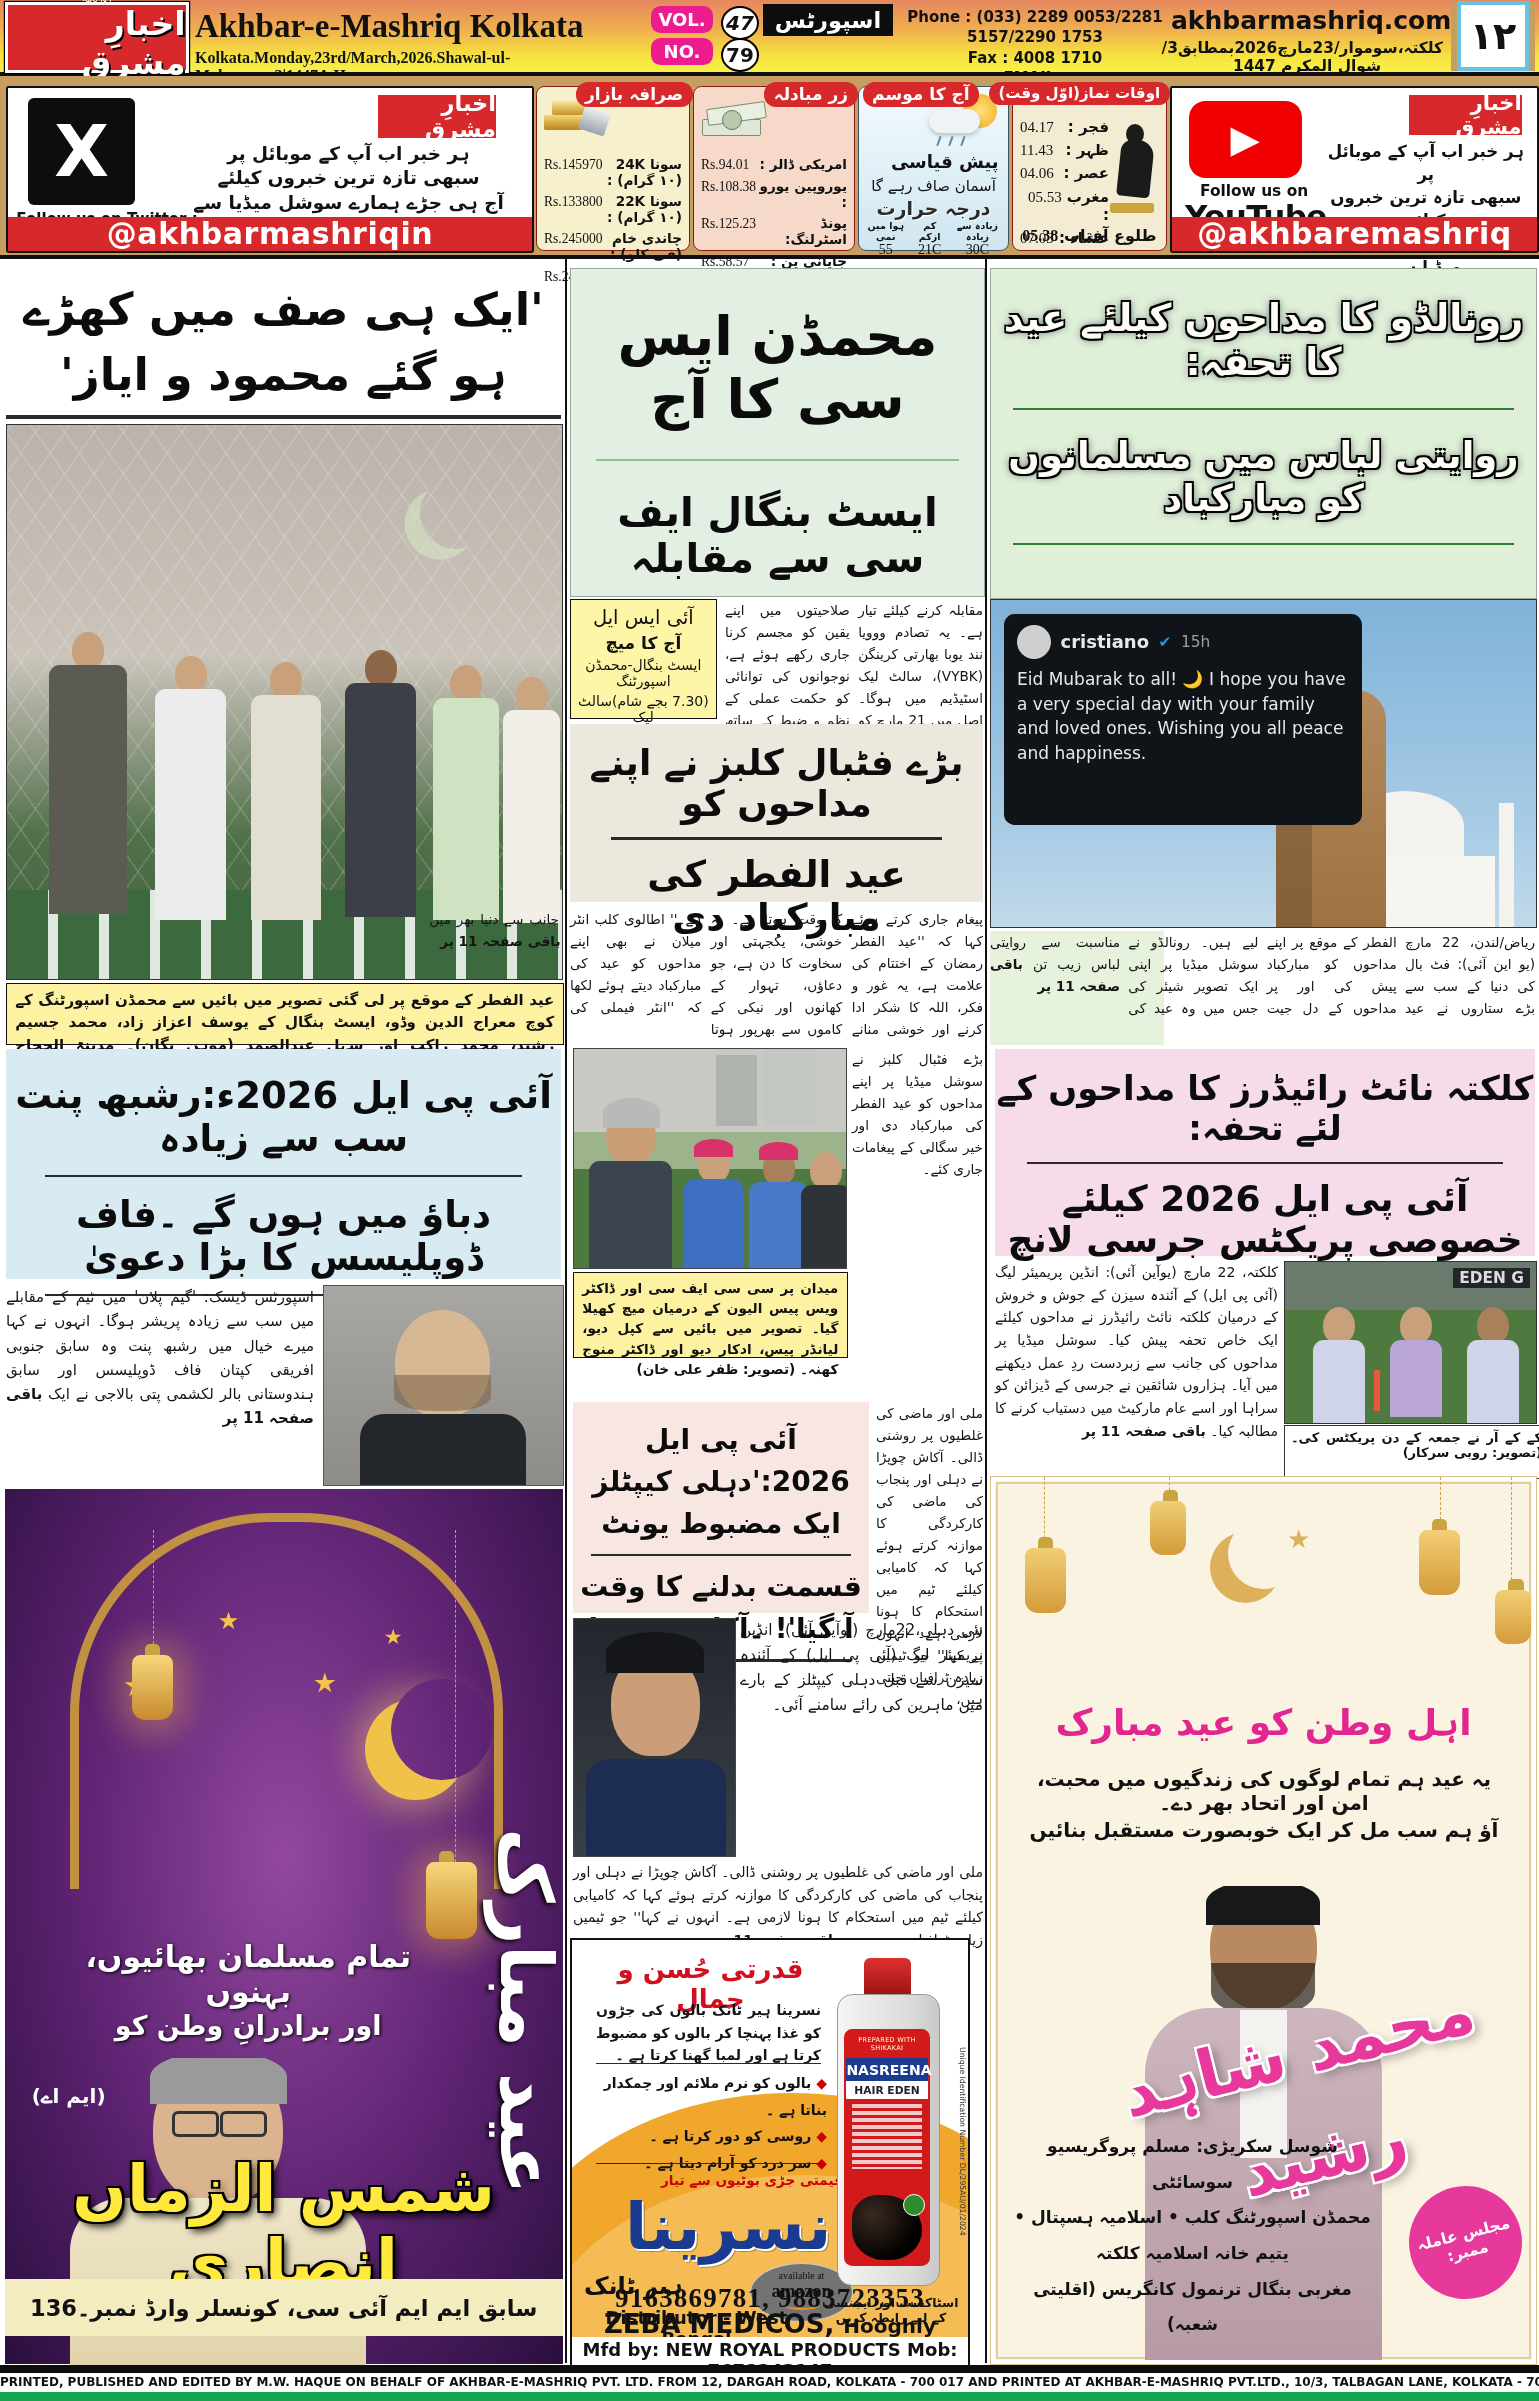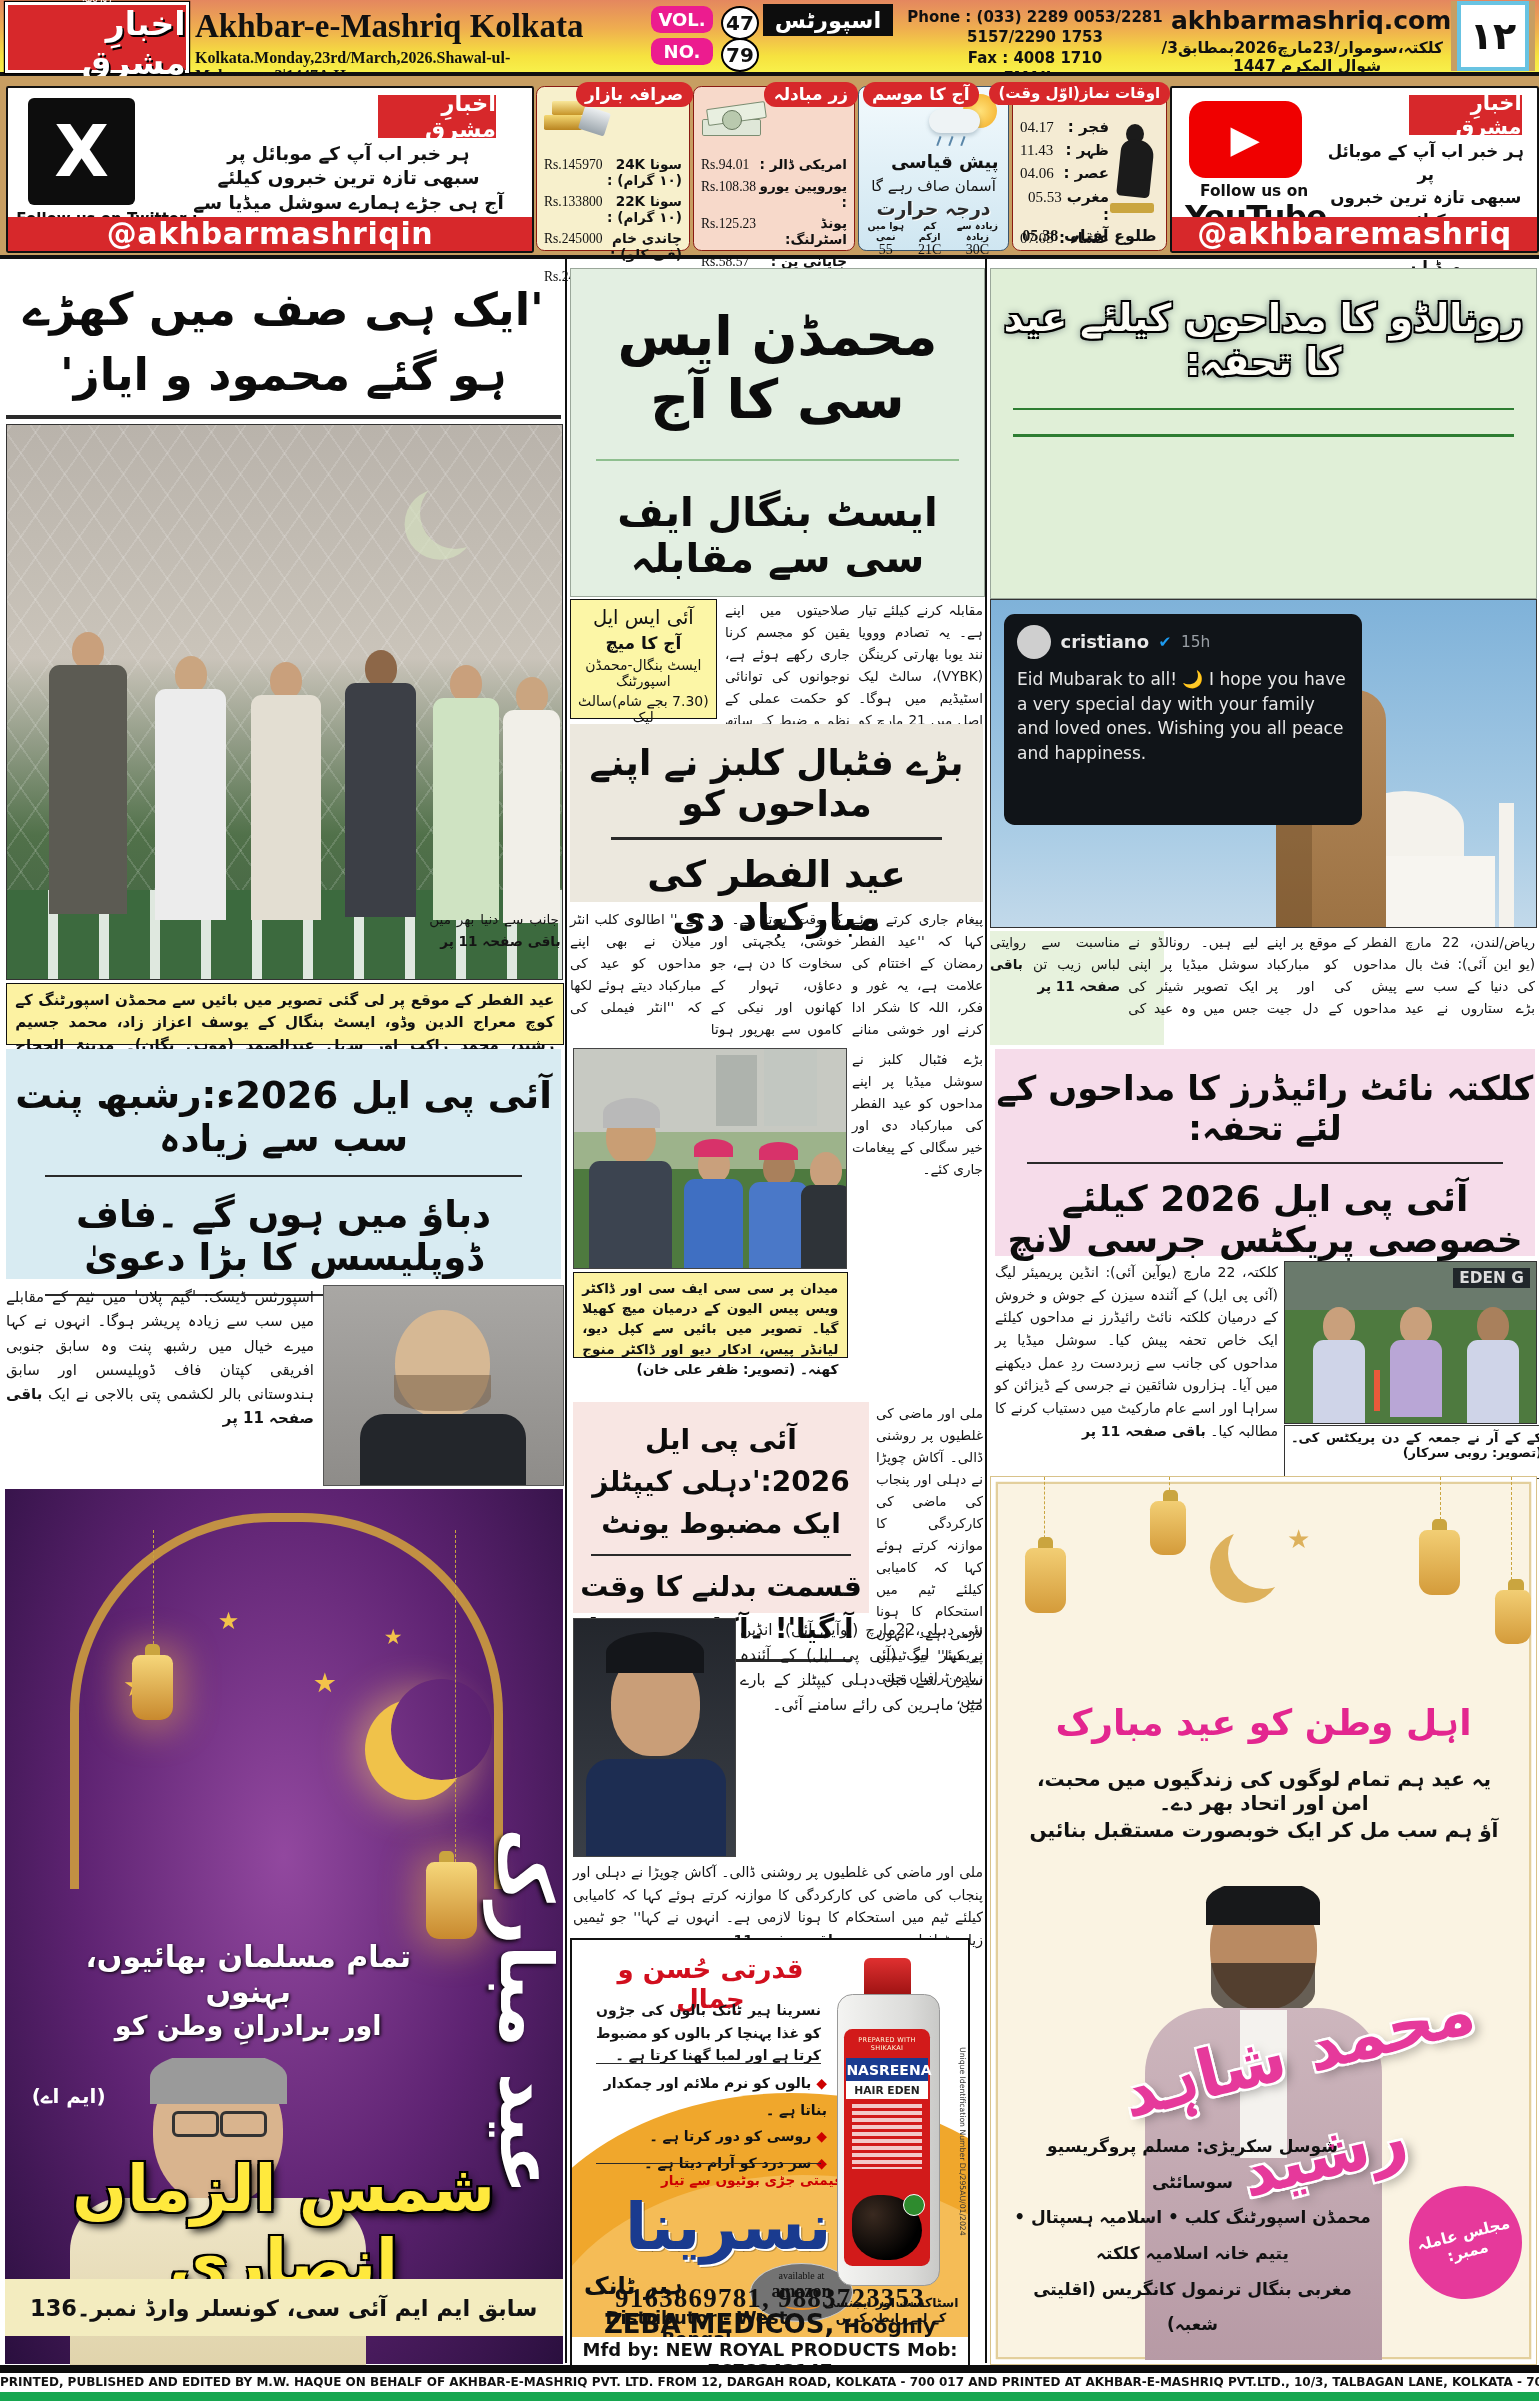--- a/index.html
+++ b/index.html
@@ -69,21 +69,21 @@
 
   <header class="abs masthead">
     <div class="abs logo-box">
       <span class="logo-top">روزنامہ</span>
       <span class="logo-urdu rtl">اخبارِ مشرق</span>
     </div>
     <div class="abs mh-title">Akhbar-e-Mashriq  Kolkata</div>
     <div class="abs mh-date">Kolkata.Monday,23rd/March,2026.Shawal-ul-Mokarram,3|1447A.H.</div>
     <div class="abs" style="left:651px;top:6px;">
       <div class="pill" style="width:62px;height:27px;font-size:18px;position:absolute;">VOL.</div>
-      <div class="numcirc" style="width:34px;height:30px;font-size:20px;position:absolute;left:70px;">47</div>
+      <div class="numcirc" style="width:34px;height:30px;font-size:20px;position:absolute;left:70px;font-style:italic;">47</div>
     </div>
     <div class="abs" style="left:651px;top:38px;">
       <div class="pill" style="width:62px;height:27px;font-size:18px;position:absolute;">NO.</div>
       <div class="numcirc" style="width:34px;height:30px;font-size:20px;position:absolute;left:70px;">79</div>
     </div>
     <div class="abs section-box rtl">اسپورٹس</div>
     <div class="abs contact">
       <div>Phone : (033) 2289 0053/2281 5157/2290 1753</div>
       <div>Fax :  4008 1710</div>
       <div>EMAIL : mashriq786@gmail.com</div>
@@ -444,20 +444,21 @@
       <span>ZEBA MEDICOS,</span>
       <span style="font-size:20px;">Hooghly</span>
     </div>
     <div class="abs ctr bold" style="left:0;bottom:-1.2px;width:100%;height:27px;background:#fff;font-size:18px;padding-top:2.4px;">Mfd by: NEW ROYAL PRODUCTS Mob: 7678343147</div>
     <div class="abs ctr bold serif" style="left:0;bottom:51px;width:100%;font-size:27px;letter-spacing:1.2px;">9163869781, 9883723353</div>
   </div>
 
   <div class="abs" style="left:990px;top:268px;width:545px;height:329px;background:#e0efd7;border:1.2px solid #9aa79a;">
     <div class="hl" style="font-size:38px;margin-top:27px;color:#fdfdf6;text-shadow:1.8px 1.8px 0 #000,-1.8px -1.8px 0 #000,1.8px -1.8px 0 #000,-1.8px 1.8px 0 #000,0 0 8.3px #234;">رونالڈو کا مداحوں کیلئے عید کا تحفہ:</div>
     <div style="width:92%;height:2.4px;background:#2e7d32;margin:24px auto;"></div>
+    <div class="hl" style="font-size:37px;color:#fdfdf6;text-shadow:1.8px 1.8px 0 #000,-1.8px -1.8px 0 #000,1.8px -1.8px 0 #000,-1.8px 1.8px 0 #000,0 0 8.3px #234;">روایتی لباس میں مسلمانوں کو مبارکباد</div>
     <div style="width:92%;height:2.4px;background:#2e7d32;margin:22.5px auto 0;"></div>
   </div>
 
   <div class="photo" style="left:990px;top:599px;width:545px;height:327px;background:linear-gradient(180deg,#7fb2d9,#a9cce5 70%,#c2d9ea);border:1.2px solid #333;">
     <div class="abs" style="right:18px;bottom:0;width:225px;height:136px;">
       <div class="abs" style="left:53px;top:0;width:118px;height:71px;border-radius:50% 50% 0 0;background:#f4f2ec;"></div>
       <div class="abs" style="left:24px;top:65px;width:178px;height:71px;background:#f7f5f0;"></div>
       <div class="abs" style="left:0;top:12px;width:15.4px;height:124px;background:#f4f2ec;"></div>
       <div class="abs" style="left:206px;top:12px;width:15.4px;height:124px;background:#f4f2ec;"></div>
     </div>

